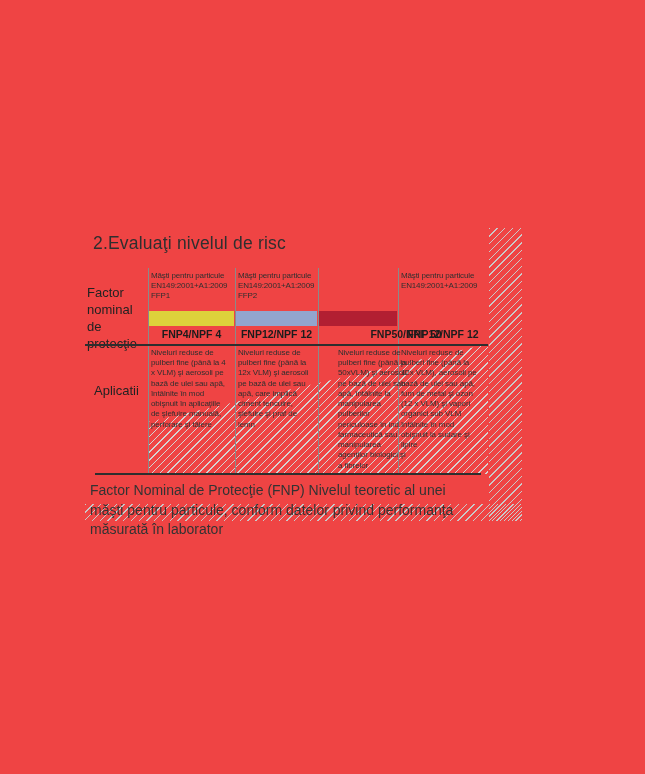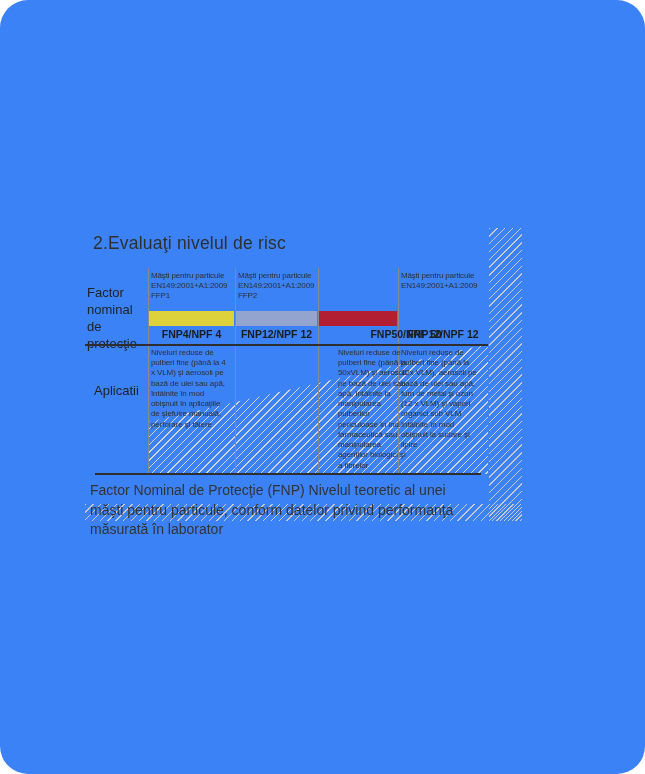--- a/index.html
+++ b/index.html
@@ -1,17 +1,17 @@
 <!DOCTYPE html>
 <html><head>
 <meta charset="utf-8">
 <style>
   html,body{margin:0;padding:0;background:#ffffff;}
-  #canvas{position:relative;width:645px;height:774px;background:#3b82f6;overflow:hidden;
-          font-family:"Liberation Sans", sans-serif;color:#2f2f2f;border-radius:28px;}
+  #canvas{position:relative;width:645px;height:774px;background:#ef4444;overflow:hidden;
+          font-family:"Liberation Sans", sans-serif;color:#2f2f2f;}
   .abs{position:absolute;}
   .title{font-size:17.5px;color:#2f2f2f;letter-spacing:.2px;white-space:nowrap;}
   .hatch{background-image:repeating-linear-gradient(135deg,#c9c9c9 0,#c9c9c9 1px,transparent 1px,transparent 5.5px);}
   .hatch-light{background-image:repeating-linear-gradient(135deg,#d4d4d4 0,#d4d4d4 1px,transparent 1px,transparent 5.5px);}
   .vline{width:1px;background:#8a8a8a;top:0;height:206px;}
   .colhdr{font-size:8px;line-height:1.25;letter-spacing:-.15px;color:#2f2f2f;top:3px;}
   .bar{top:43px;height:15px;}
   .fnp{top:60px;height:16px;font-weight:bold;font-size:10.5px;text-align:center;color:#1c1c1c;white-space:nowrap;}
   .bodytxt{top:80px;font-size:8px;line-height:1.28;letter-spacing:-.1px;color:#2f2f2f;}
   .rowhdr{font-size:13px;line-height:1.3;color:#222222;}
@@ -49,20 +49,21 @@
     <div class="abs bar" style="left: 234px; width: 78px; background-color: rgb(178, 31, 50);"></div>
 
     <div class="abs fnp" style="left:63px;width:87px;">FNP4/NPF 4</div>
     <div class="abs fnp" style="left:150px;width:83px;">FNP12/NPF 12</div>
     <div class="abs fnp" style="left:233px;width:80px;margin-left:48px;">FNP50/NPF 50</div>
     <div class="abs fnp" style="left:313px;width:90px;">FNP12/NPF 12</div>
 
     <div class="abs thickline"></div>
 
     <div class="abs bodytxt" style="left:66px;width:78px;">Niveluri reduse de pulberi fine (până la 4 x VLM) şi aerosoli pe bază de ulei sau apă, întâlnite în mod obişnuit în aplicaţiile de şlefuire manuală, perforare şi tăiere</div>
+    <div class="abs bodytxt" style="left:153px;width:75px;">Niveluri reduse de pulberi fine (până la 12x VLM) şi aerosoli pe bază de ulei sau apă, care implică ciment tencuire, şlefuire şi praf de lemn</div>
     <div class="abs bodytxt" style="left:253px;width:72px;">Niveluri reduse de pulberi fine (până la 50xVLM) şi aerosoli pe bază de ulei sau apă, întâlnite la manipularea pulberilor periculoase în ind. farmaceutică sau manipularea agenţilor biologici şi a fibrelor</div>
     <div class="abs bodytxt" style="left:316px;width:80px;">Niveluri reduse de pulberi fine (până la 12x VLM), aerosoli pe bază de ulei sau apă, fum de metal şi ozon (12 x VLM) şi vapori organici sub VLM întâlnite în mod obişnuit la sudare şi lipire</div>
 
     <div class="abs bottomline"></div>
   </div>
 
   <div class="abs footer" style="left:90px;top:481px;width:372px;">Factor Nominal de Protecţie (FNP) Nivelul teoretic al unei măşti pentru particule, conform datelor privind performanţa măsurată în laborator</div>
 
 </div>
 

